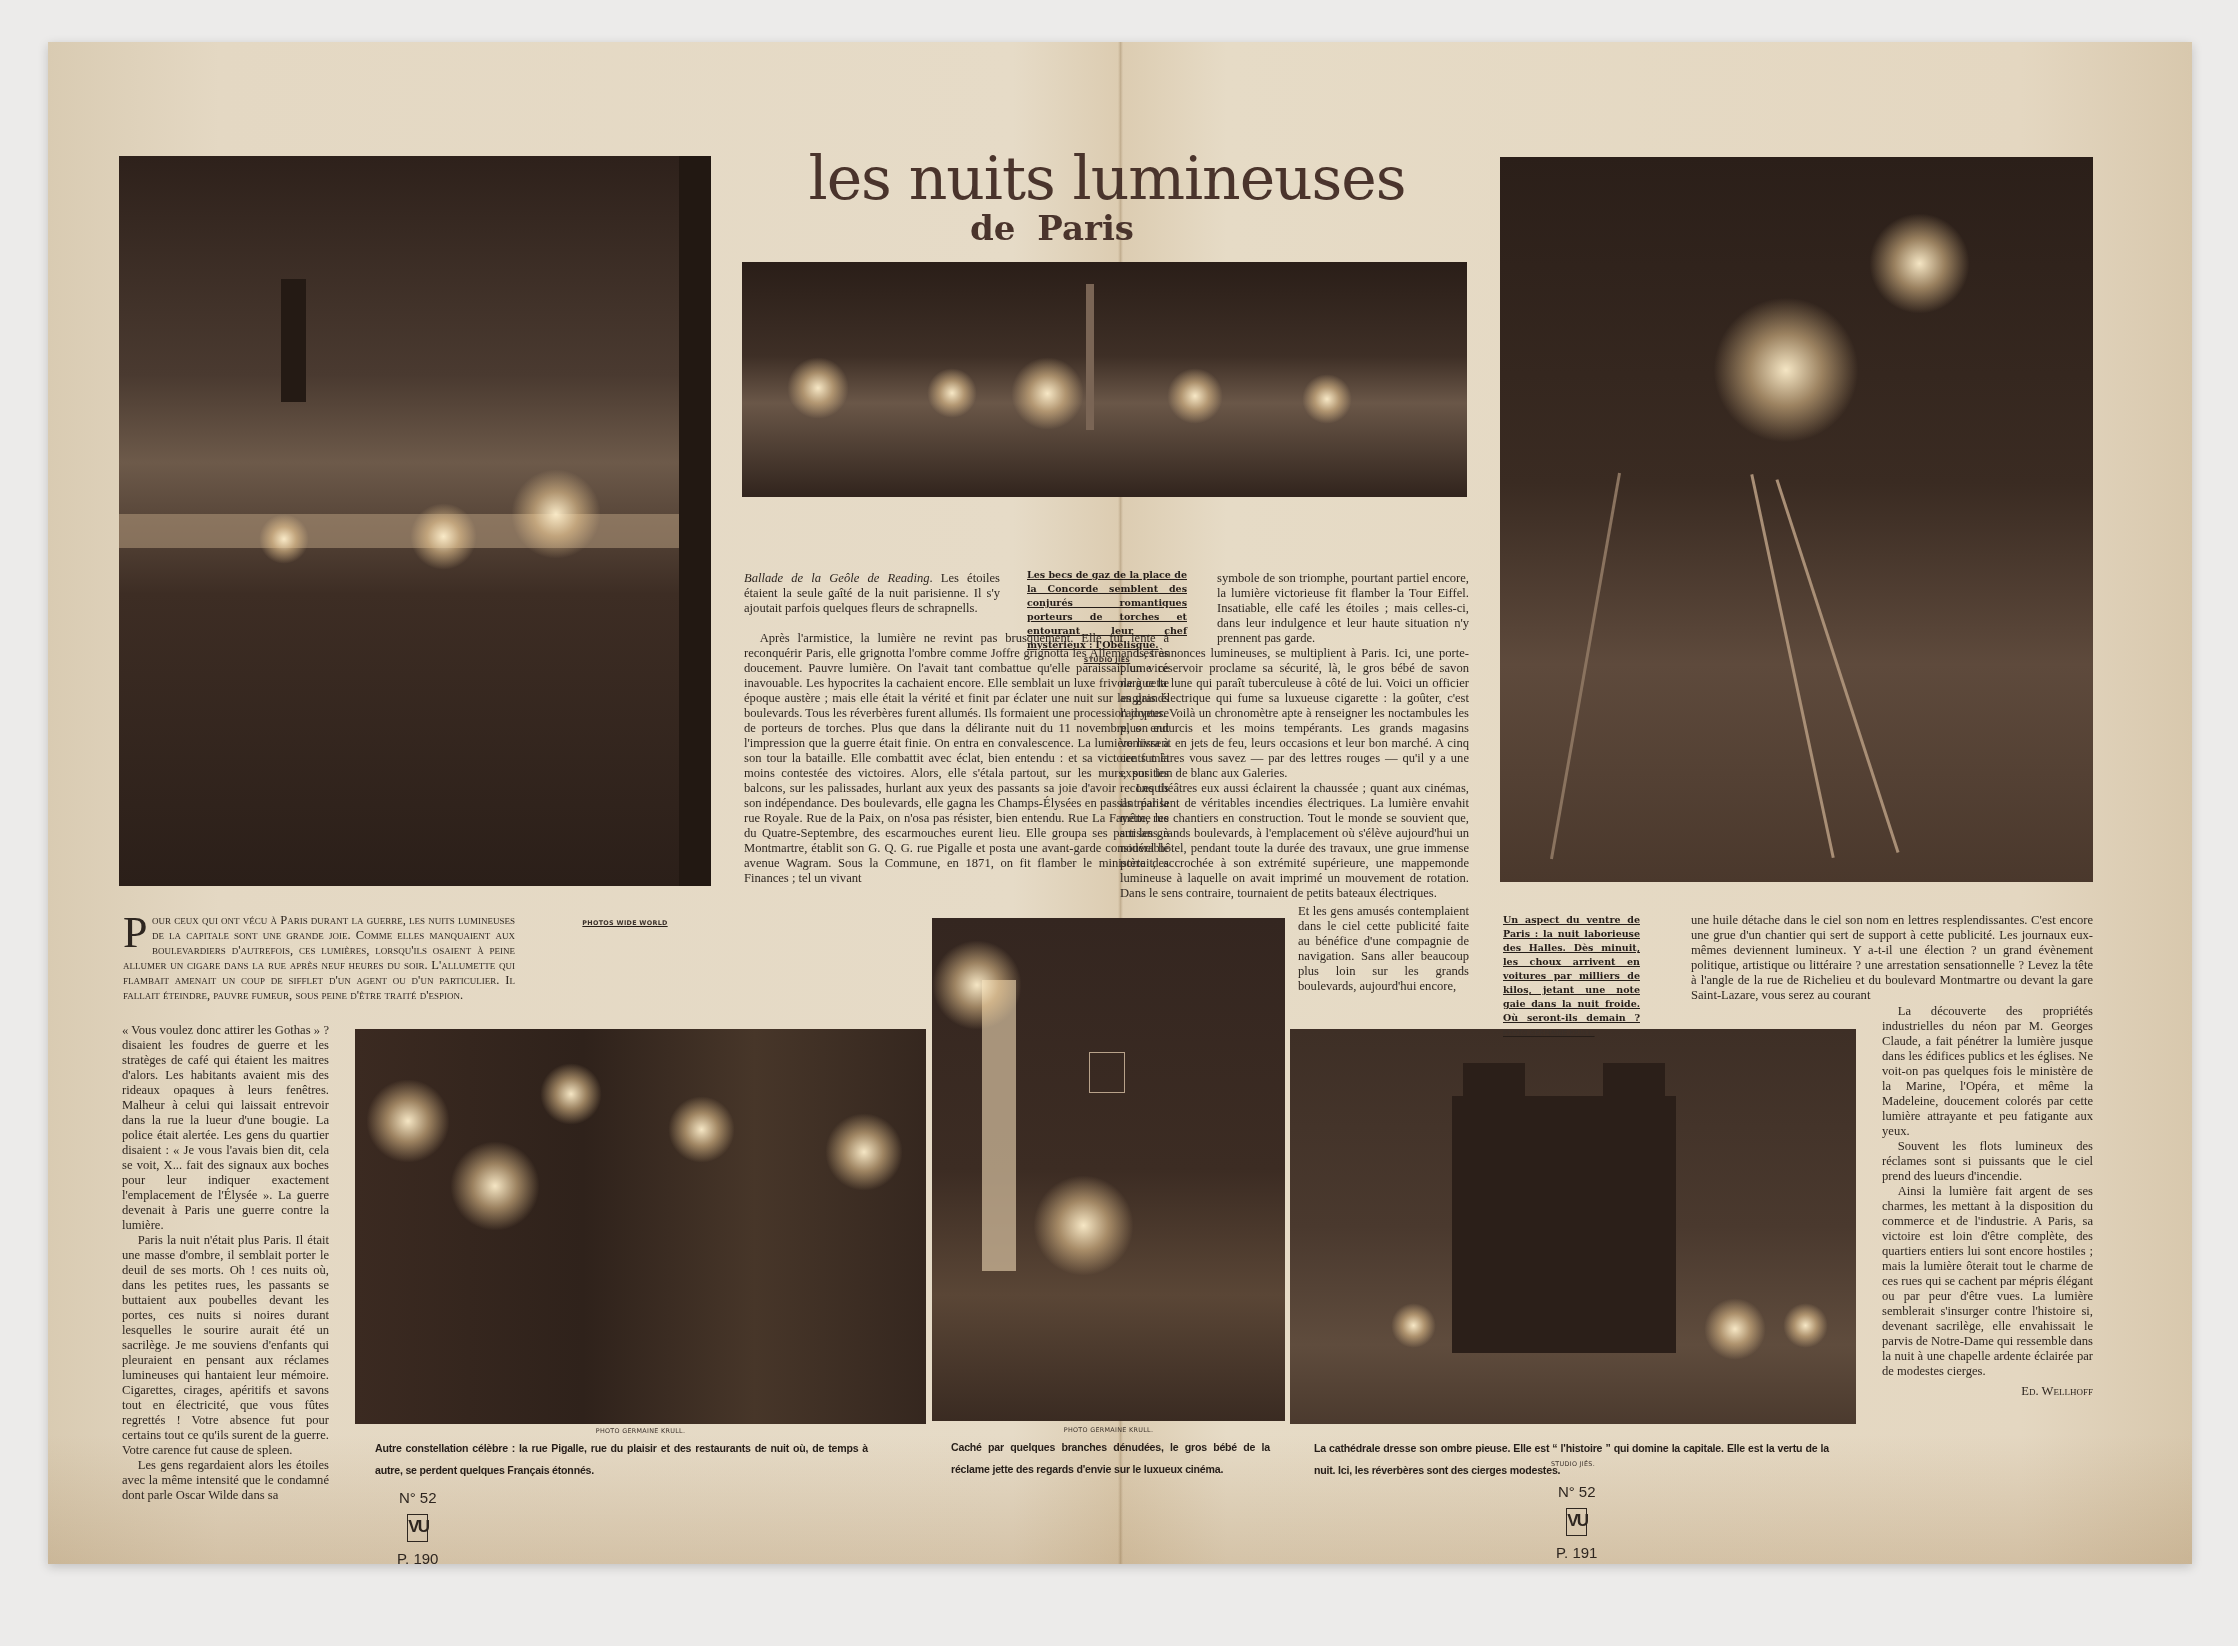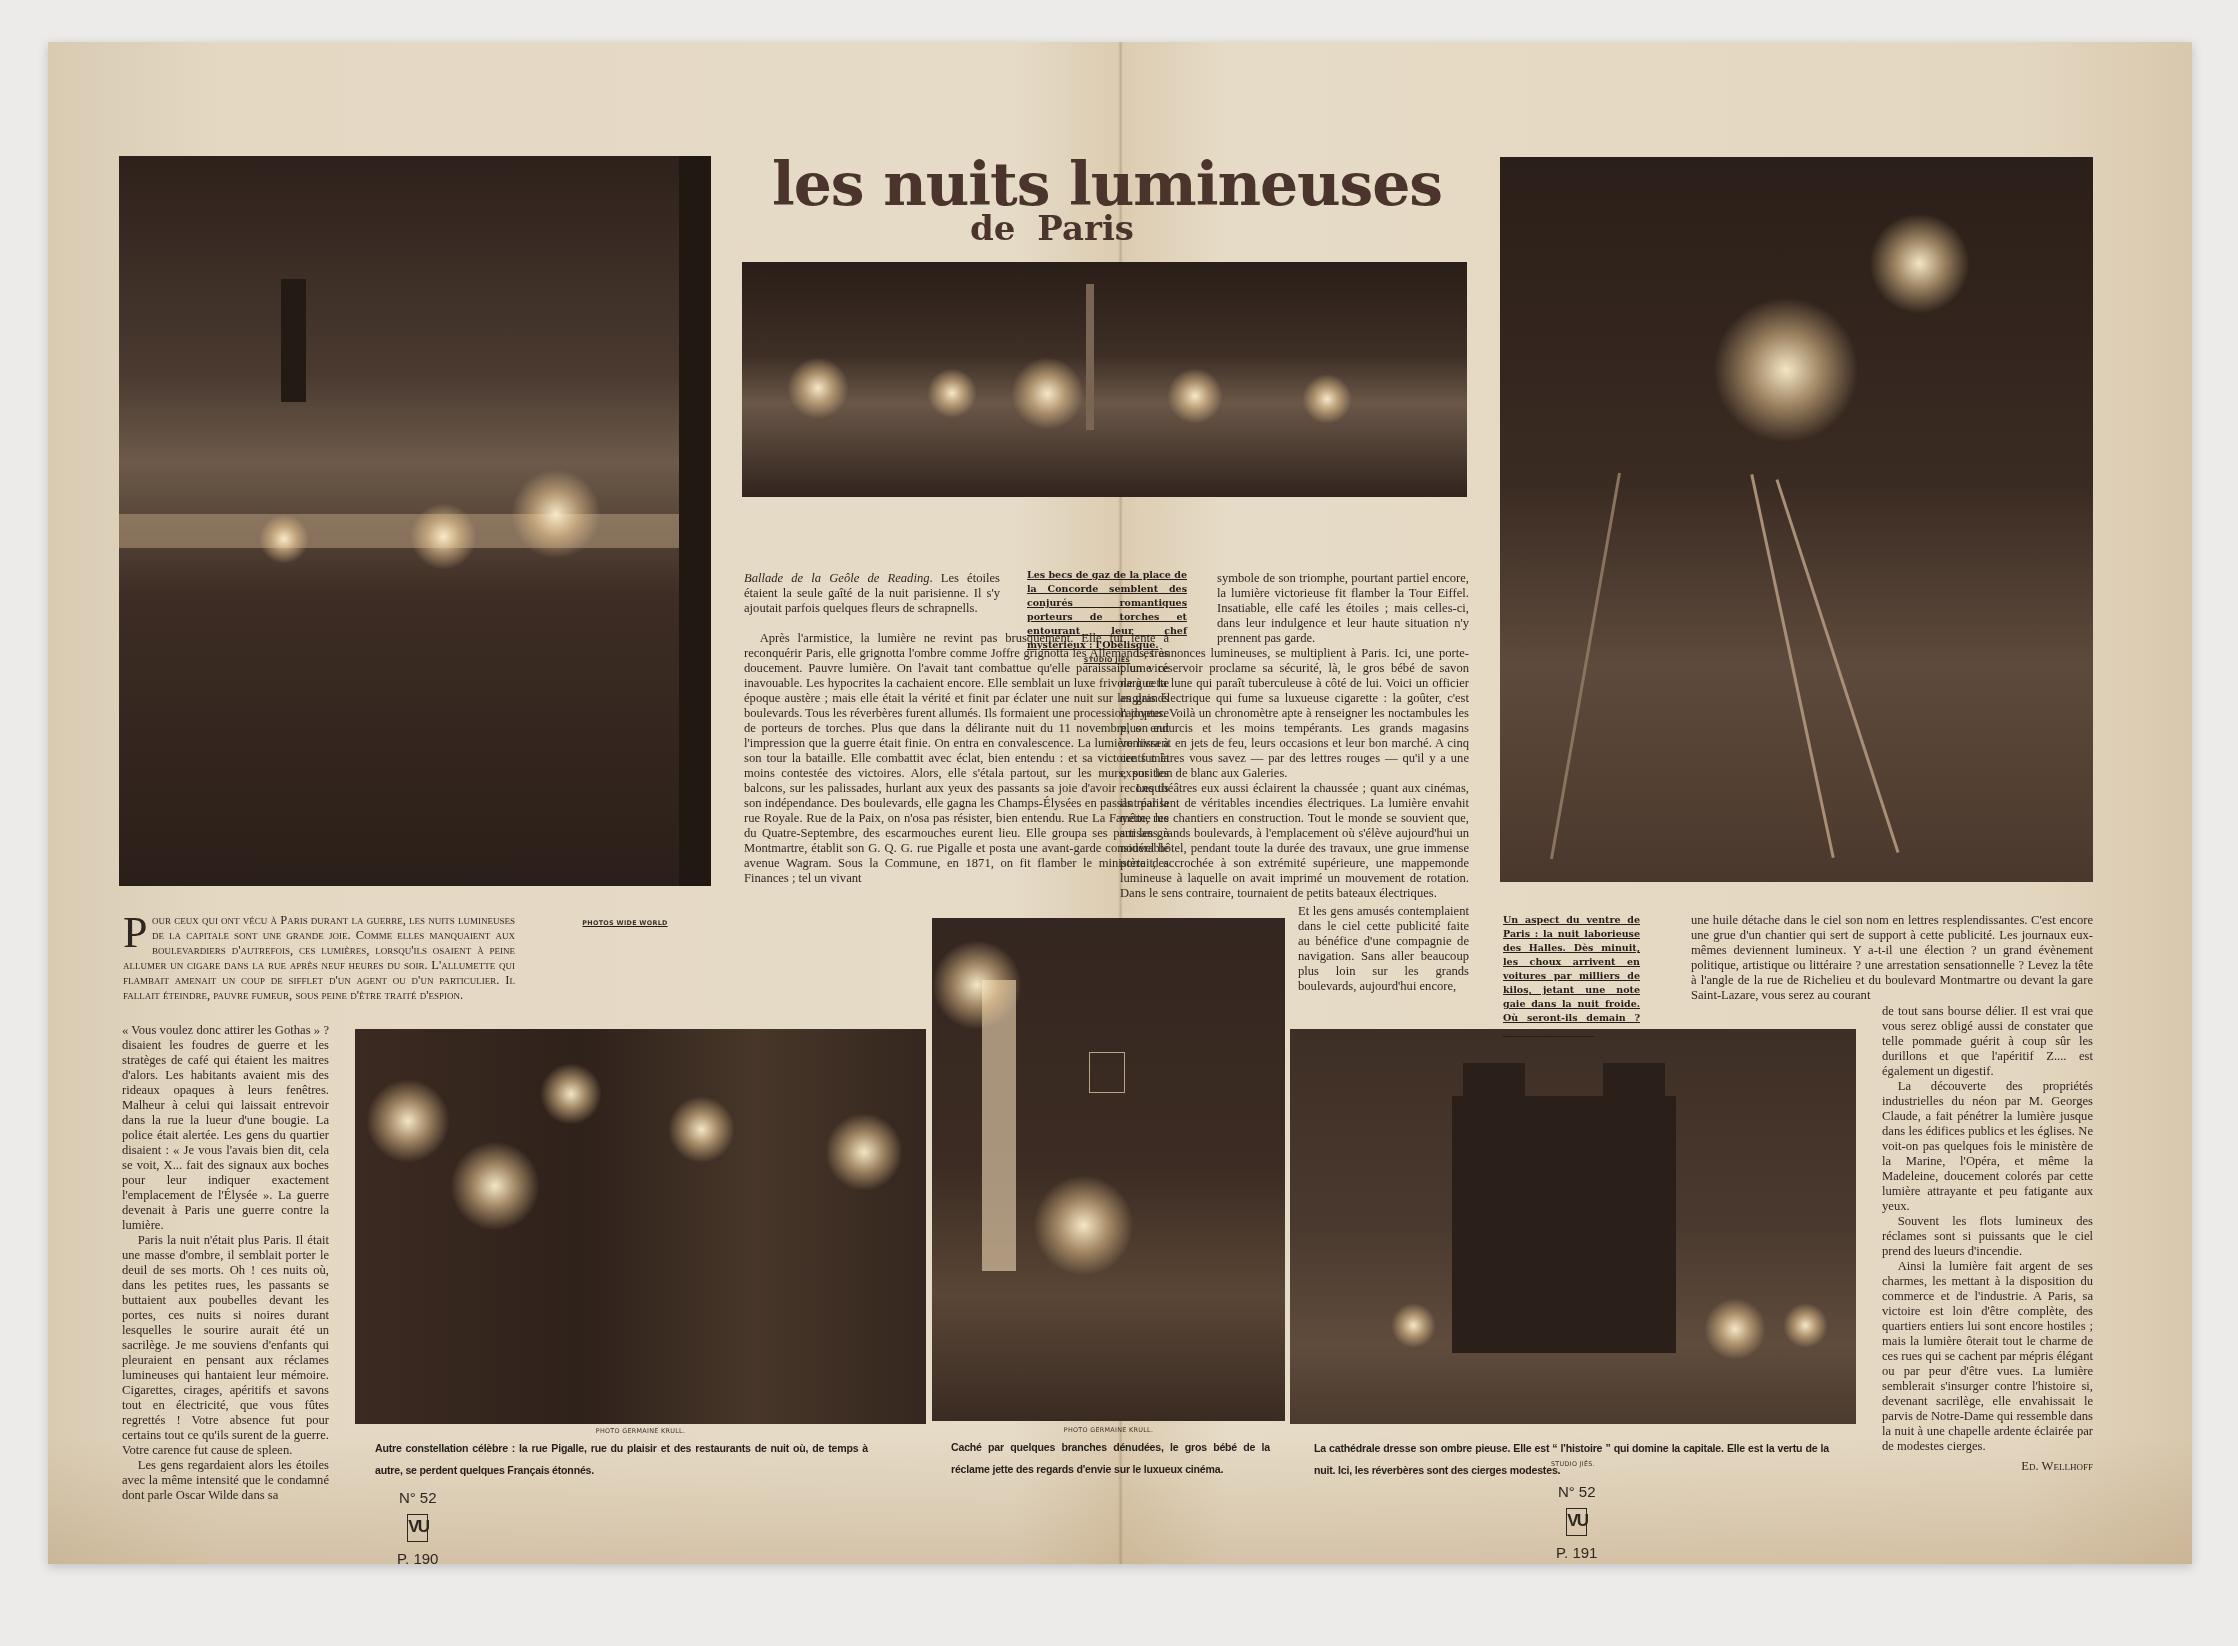--- a/index.html
+++ b/index.html
@@ -3,21 +3,21 @@
 <meta charset="utf-8">
 <style>
   html,body{margin:0;padding:0;}
   body{width:2239px;height:1647px;background:#ecebea;position:relative;overflow:hidden;font-family:"Liberation Serif","DejaVu Serif",serif;color:#2a221c;}
   .sheet{position:absolute;left:48px;top:42px;width:2144px;height:1522px;background:linear-gradient(90deg,#d9cbb2 0%,#e4d8c3 8%,#e6dbc7 45%,#dcccb1 50%,#e6dbc6 55%,#e4d7c1 92%,#d8c8ad 100%);box-shadow:0 3.4px 10px rgba(0,0,0,.18);}
   .sheet::after{content:"";position:absolute;left:0;right:0;bottom:0;height:129px;background:linear-gradient(180deg,rgba(0,0,0,0),rgba(150,110,60,.22));pointer-events:none;}
   .fold{position:absolute;left:1118px;top:42px;width:4.5px;height:1522px;background:linear-gradient(90deg,rgba(120,90,50,.0),rgba(120,90,50,.25),rgba(120,90,50,0));}
   .photo{position:absolute;background:#3a2a21;overflow:hidden;}
   .photo .glow{position:absolute;border-radius:50%;background:radial-gradient(circle,rgba(255,240,205,.95) 0%,rgba(240,205,150,.55) 35%,rgba(200,150,100,0) 70%);}
   .photo .shade{position:absolute;}
-  .title{position:absolute;left:735px;top:154px;width:744px;text-align:center;font-family:"DejaVu Serif",serif;font-weight:bold;font-size:60px;letter-spacing:-1.1px;color:#4a342c;line-height:1;}
+  .title{position:absolute;left:735px;top:148px;width:744px;text-align:center;font-family:"DejaVu Serif",serif;font-weight:normal;font-size:60px;letter-spacing:-1.1px;color:#4a342c;line-height:1;}
   .subtitle{position:absolute;left:828px;top:208px;width:448px;text-align:center;font-family:"DejaVu Serif",serif;font-weight:bold;font-size:34px;color:#4a342c;word-spacing:10px;}
   .txt{position:absolute;font-size:12.6px;line-height:15px;text-align:justify;color:#2e2620;}
   .txt p{margin:0;text-indent:15.7px;}
   .txt p.noind{text-indent:0;}
   .cap{position:absolute;font-family:"DejaVu Serif",serif;font-weight:bold;font-size:9.5px;line-height:14px;text-align:justify;color:#251d18;text-decoration:underline;}
   .capc{position:absolute;font-family:"Liberation Sans Narrow","Liberation Sans",sans-serif;font-weight:bold;font-size:10.6px;line-height:22px;text-align:justify;color:#251d18;letter-spacing:-0.2px;}
   .credit{font-family:"DejaVu Sans",sans-serif;font-size:6.4px;letter-spacing:0.4px;font-weight:normal;color:#3a302a;}
   .creditc{position:absolute;font-family:"DejaVu Sans",sans-serif;font-size:6.4px;letter-spacing:0.3px;text-align:center;color:#3a302a;}
   .folio{position:absolute;font-family:"Liberation Sans",sans-serif;font-size:15px;color:#2e2620;display:flex;align-items:center;gap:7.8px;flex-direction:column;}
   .vu{display:inline-block;width:19px;height:26px;border:1.1px solid #2e2620;font-weight:bold;font-size:17px;line-height:24.6px;text-align:center;letter-spacing:-1.7px;}
@@ -125,21 +125,20 @@
 <div class="cap" data-name="caption-halles" style="left:1503px;top:913px;width:137px;">
   <span data-name="caption-halles-text">Un aspect du ventre de Paris : la nuit laborieuse des Halles. Dès minuit, les choux arrivent en voitures par milliers de kilos, jetant une note gaie dans la nuit froide. Où seront-ils demain ?</span>
   <span class="credit" data-name="caption-halles-credit">PHOTO GERMAINE KRULL.</span>
 </div>
 
 <div class="txt" data-name="text-column-4" style="left:1691px;top:913px;width:402px;">
   <p class="noind" data-name="text-col4-p1">une huile détache dans le ciel son nom en lettres resplendissantes. C'est encore une grue d'un chantier qui sert de support à cette publicité. Les journaux eux-mêmes deviennent lumineux. Y a-t-il une élection ? un grand évènement politique, artistique ou littéraire ? une arrestation sensationnelle ? Levez la tête à l'angle de la rue de Richelieu et du boulevard Montmartre ou devant la gare Saint-Lazare, vous serez au courant</p>
 </div>
 
 <div class="txt" data-name="text-column-5" style="left:1882px;top:1004px;width:211px;">
-  <p class="noind" data-name="text-col5-p1">de tout sans bourse délier. Il est vrai que vous serez obligé aussi de constater que telle pommade guérit à coup sûr les durillons et que l'apéritif Z.... est également un digestif.</p>
   <p data-name="text-col5-p2">La découverte des propriétés industrielles du néon par M. Georges Claude, a fait pénétrer la lumière jusque dans les édifices publics et les églises. Ne voit-on pas quelques fois le ministère de la Marine, l'Opéra, et même la Madeleine, doucement colorés par cette lumière attrayante et peu fatigante aux yeux.</p>
   <p data-name="text-col5-p3">Souvent les flots lumineux des réclames sont si puissants que le ciel prend des lueurs d'incendie.</p>
   <p data-name="text-col5-p4">Ainsi la lumière fait argent de ses charmes, les mettant à la disposition du commerce et de l'industrie. A Paris, sa victoire est loin d'être complète, des quartiers entiers lui sont encore hostiles ; mais la lumière ôterait tout le charme de ces rues qui se cachent par mépris élégant ou par peur d'être vues. La lumière semblerait s'insurger contre l'histoire si, devenant sacrilège, elle envahissait le parvis de Notre-Dame qui ressemble dans la nuit à une chapelle ardente éclairée par de modestes cierges.</p>
   <div class="sign" data-name="author-signature">Ed. Wellhoff</div>
 </div>
 
 <div class="creditc" data-name="caption-pigalle-credit" style="left:355px;top:1427px;width:571px;">PHOTO GERMAINE KRULL.</div>
 <div class="capc" data-name="caption-pigalle" style="left:375px;top:1437px;width:137px;width:137px;">Autre constellation célèbre : la rue Pigalle, rue du plaisir et des restaurants de nuit où, de temps à autre, se perdent quelques Français étonnés.</div>
 
 <div class="creditc" data-name="caption-paramount-credit" style="left:932px;top:1426px;width:353px;">PHOTO GERMAINE KRULL.</div>

